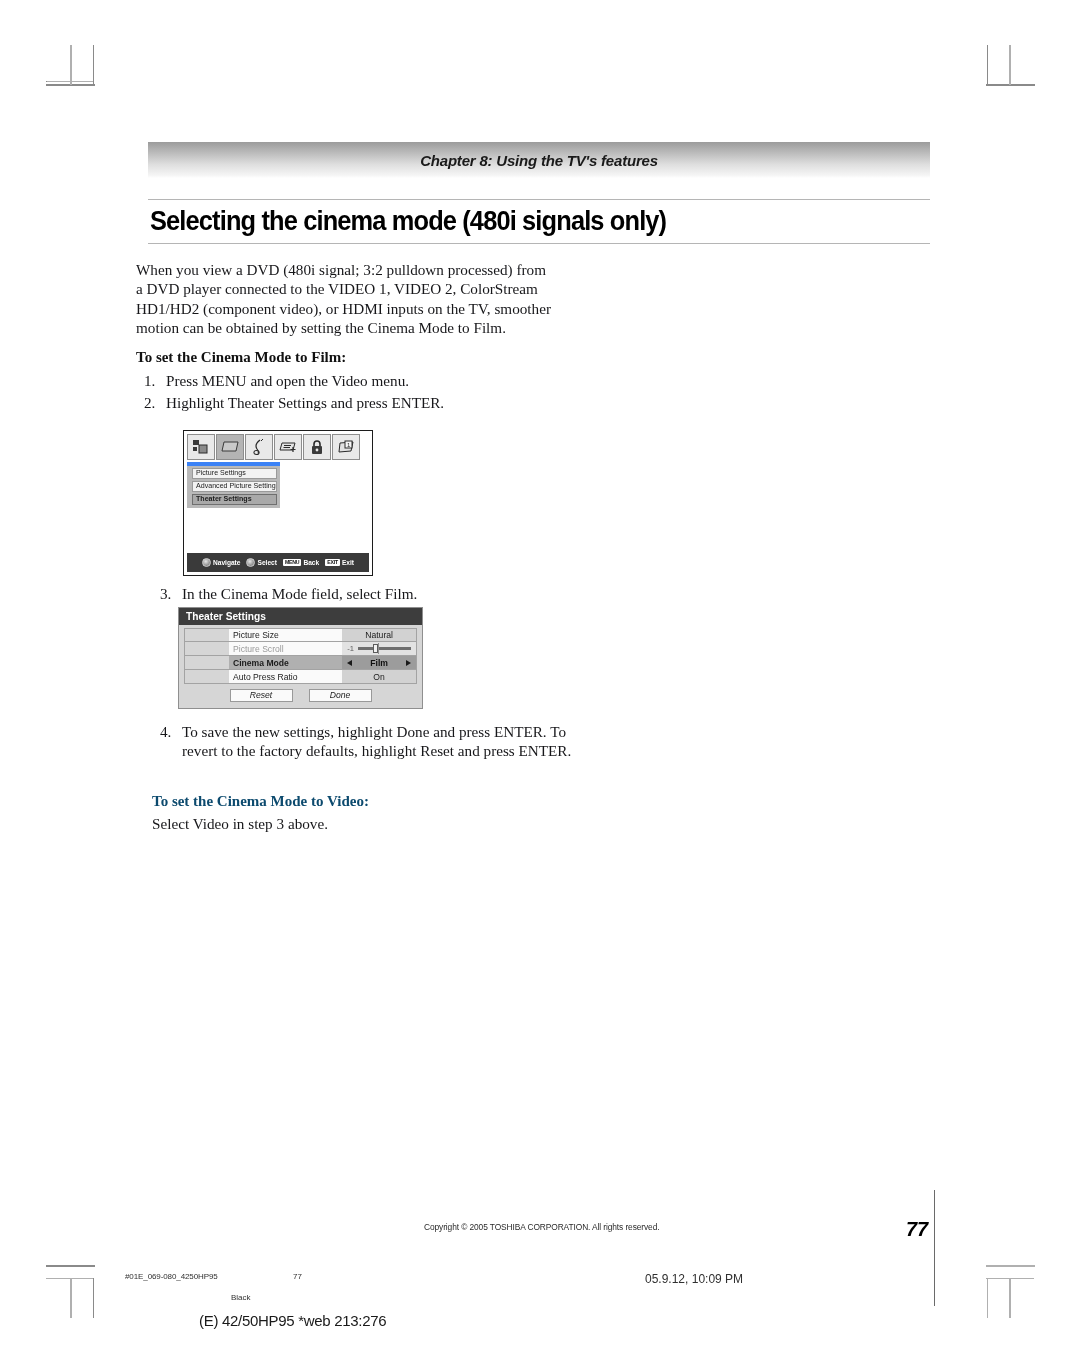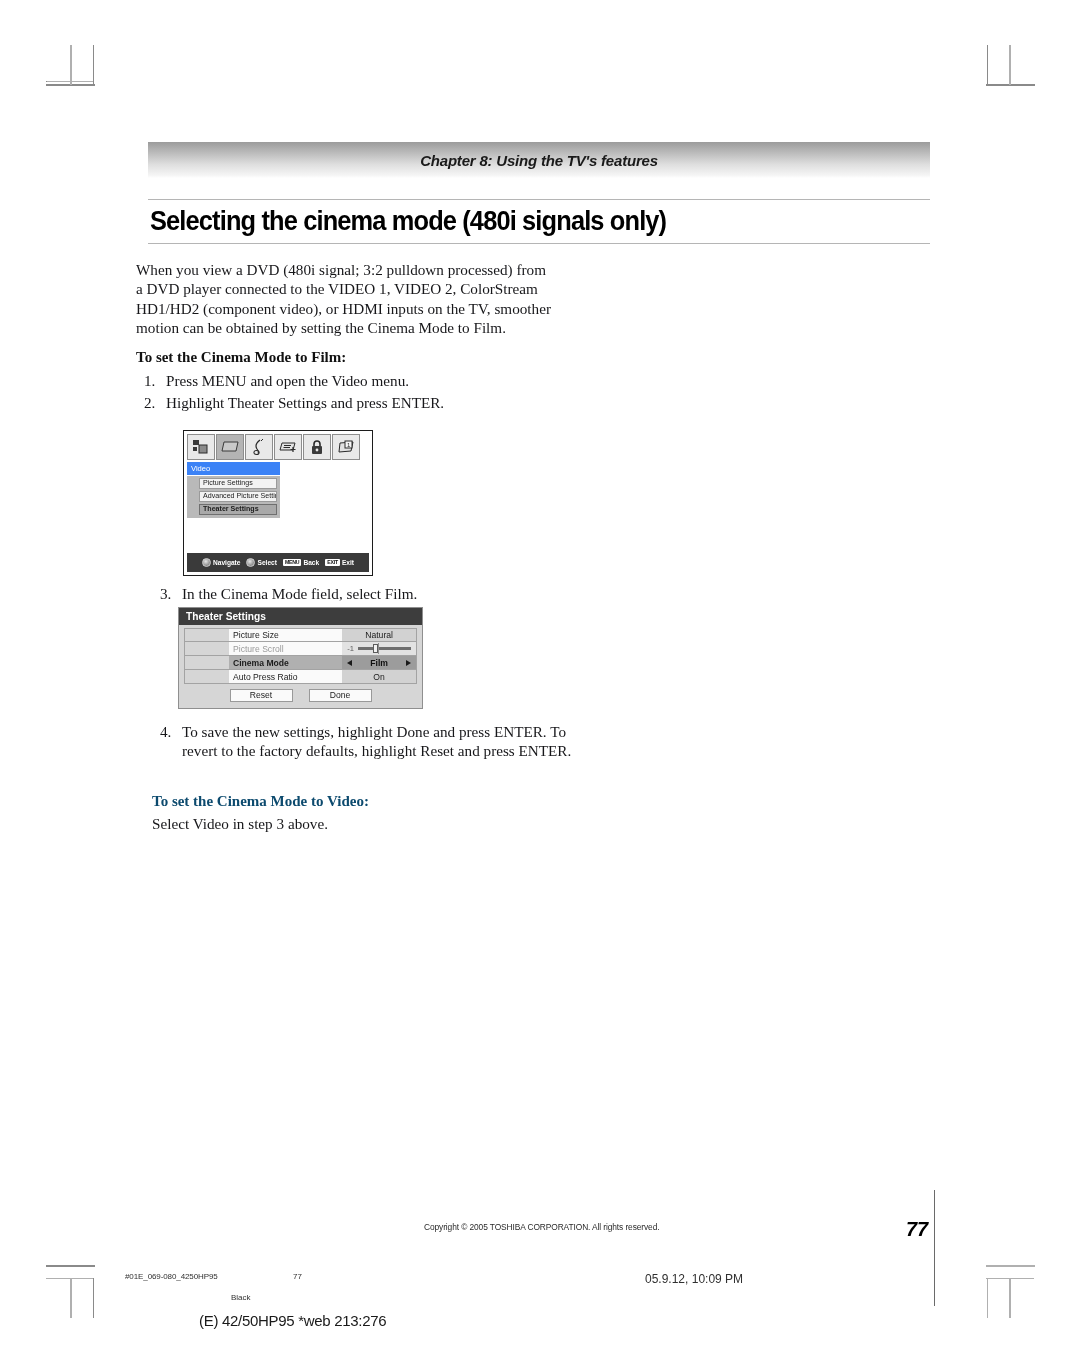--- a/index.html
+++ b/index.html
@@ -198,24 +198,24 @@
     width: 93px; height: 13px;
     background: #3b82f6;
     color: #ffffff;
     font-size: 7.6px;
     line-height: 13px;
     padding-left: 4px;
     box-sizing: border-box;
   }
   .tv-menu-list {
     position: absolute;
-    left: 3px; top: 45px;
+    left: 3px; top: 35px;
     width: 93px;
     background: #b9b9b9;
-    padding: 2px 3px 3px 12px;
+    padding: 2px 3px 3px 5px;
     box-sizing: border-box;
   }
   .tv-menu-item {
     height: 11px;
     background: #f3f3f3;
     border: 1px solid #9a9a9a;
     box-sizing: border-box;
     font-size: 7.1px;
     line-height: 9px;
     color: #1c1c1c;
@@ -377,20 +377,21 @@
     width: 1px;
     height: 11px;
     background: #8f8f8f;
   }
 
   .theater-buttons {
     display: flex;
     justify-content: center;
     gap: 16px;
     margin-top: 5px;
+    font-style: italic;
   }
   .tbtn {
     width: 63px;
     height: 13px;
     background: #fafafa;
     border: 1px solid #999;
     box-sizing: border-box;
     font-size: 8.6px;
     line-height: 11px;
     color: #1c1c1c;

